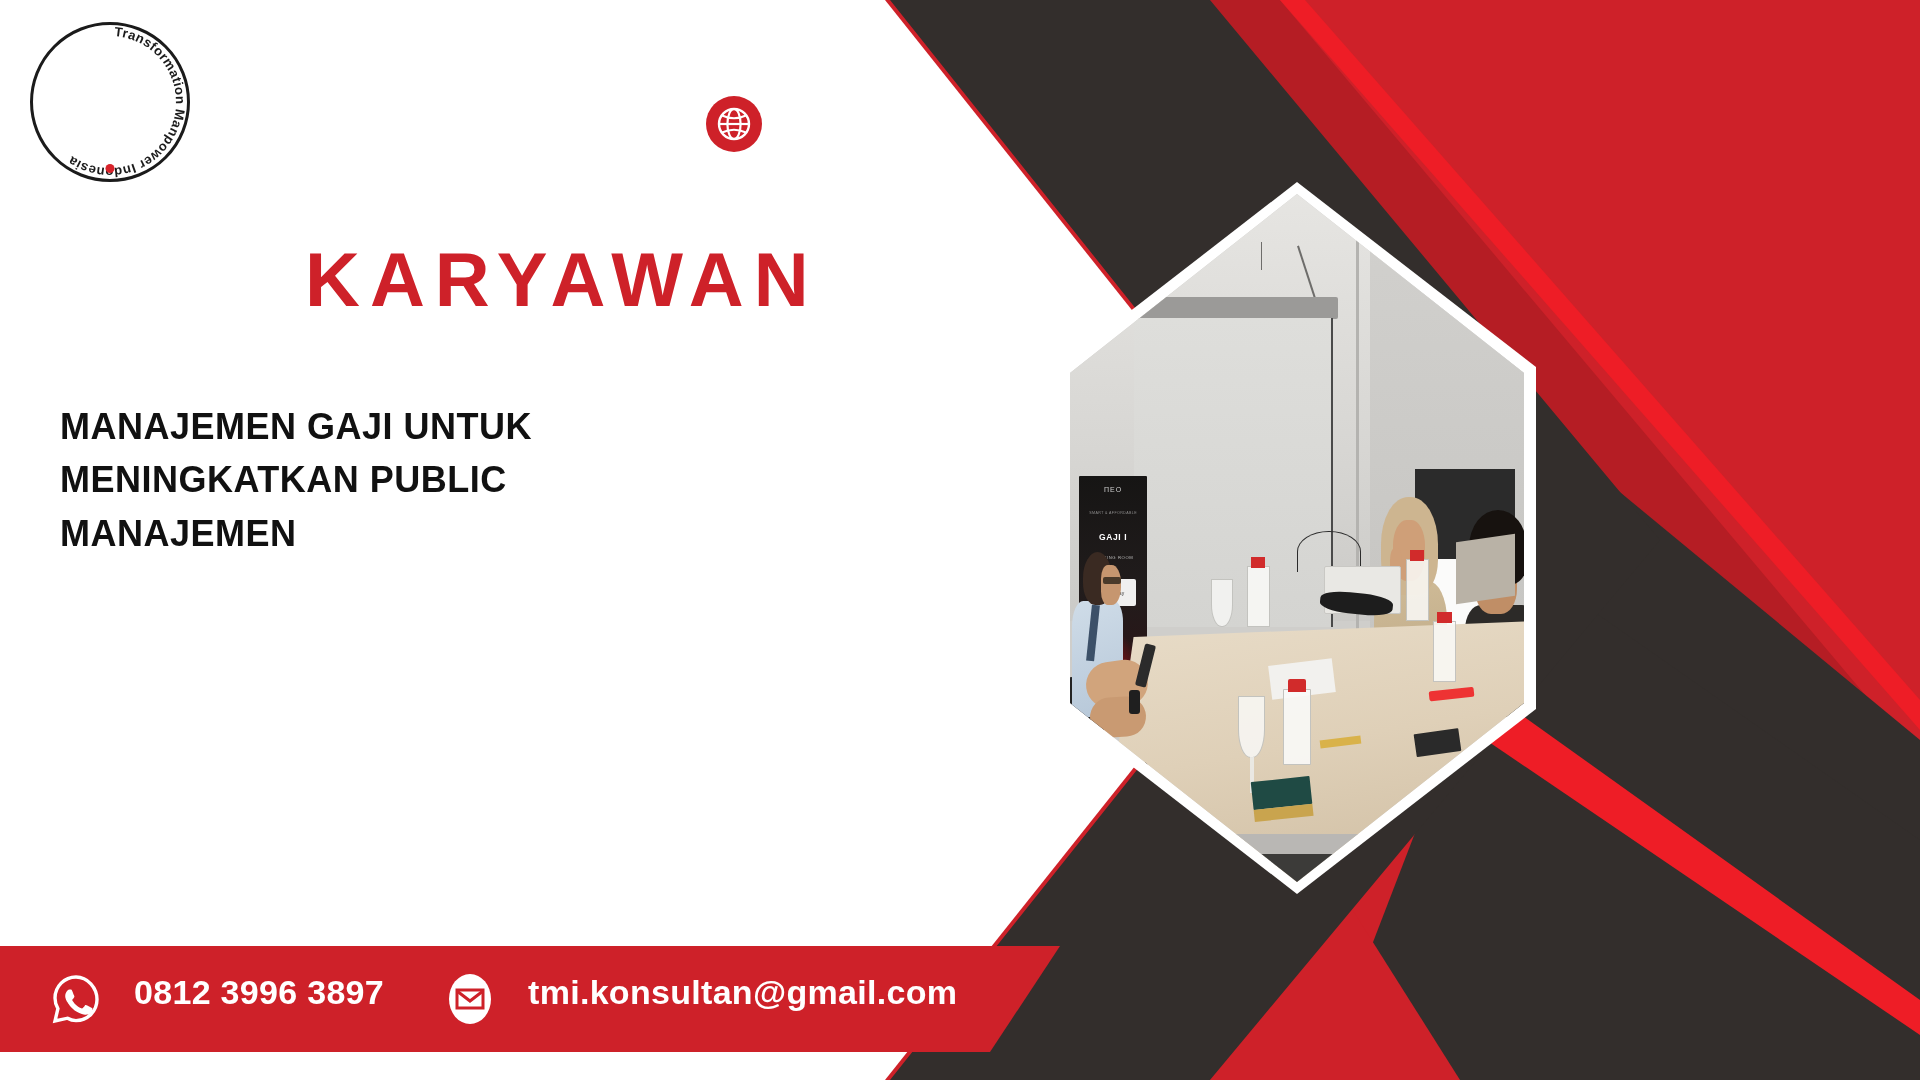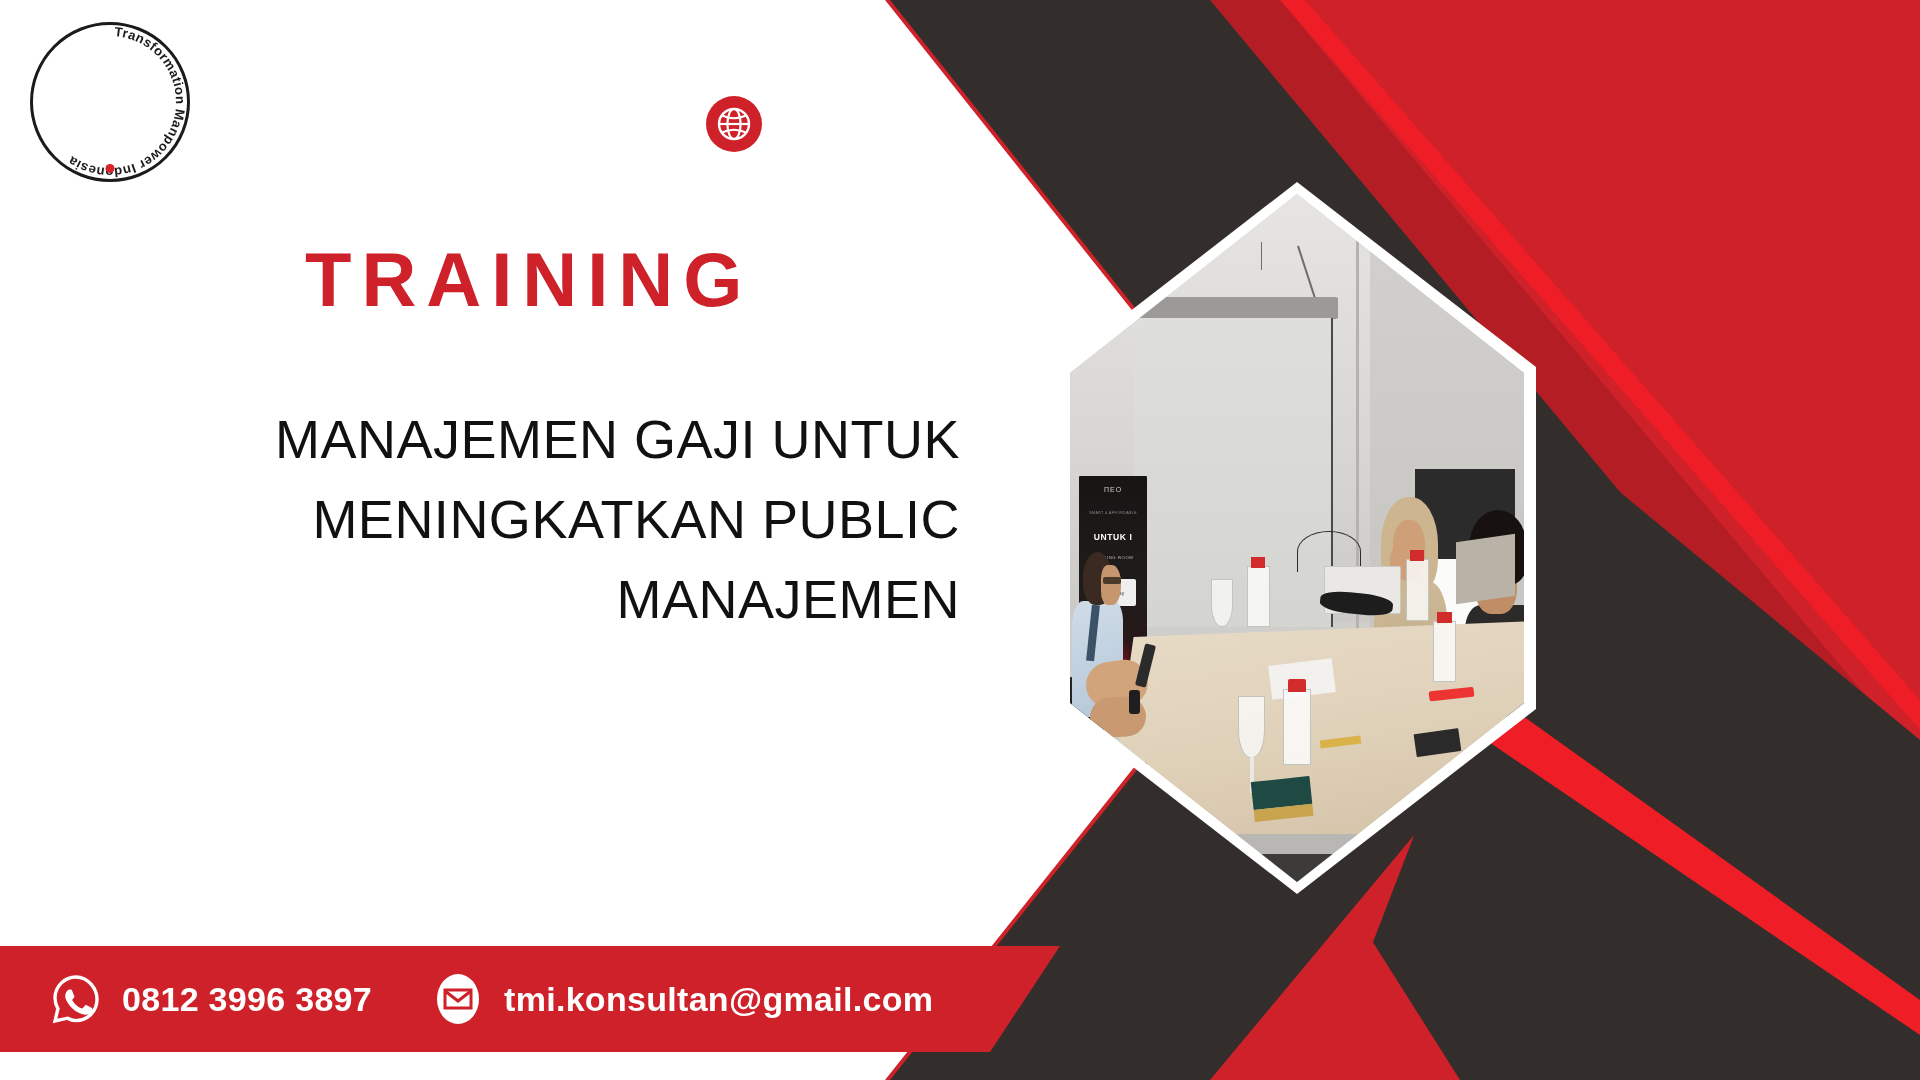--- a/index.html
+++ b/index.html
@@ -278,30 +278,30 @@
   .website { position:absolute; left:706px; top:96px; display:flex; align-items:center; gap:18px; }
   .globe-circle { width:56px; height:56px; border-radius:50%; background:#ce2129;
     position:relative; flex:none; }
   .globe-circle svg { position:absolute; left:11px; top:11px; }
   .website-text { font-size:36px; font-weight:700; color:#ce2129; letter-spacing:-.4px; }
 
   
   .training { position:absolute; left:305px; top:236px;
     font-size:76px; font-weight:700; color:#ce2129; letter-spacing:10px; }
   .main-title { position:absolute; left:60px; top:400px; width:900px;
-    text-align:right; color:#111;
+    text-align:left; color:#111;
     font-family:"Liberation Sans Narrow","Liberation Sans", sans-serif;
-    font-size:54px; font-weight:400; line-height:1.48; letter-spacing:.5px; }
+    font-size:36px; font-weight:700; line-height:1.48; letter-spacing:.5px; }
   .main-title div { white-space:nowrap; }
 
   
   .footer { position:absolute; left:0; bottom:28px; width:1060px; height:106px;
     background:#ce2129; clip-path:polygon(0 0, 1060px 0, 990px 106px, 0 106px);
     display:flex; align-items:center; }
-  .f-item { display:flex; align-items:center; gap:20px; }
+  .f-item { display:flex; gap:32px; }
   .f-item.phone { margin-left:50px; }
   .f-item.email { margin-left:60px; }
   .f-ico { width:52px; height:52px; flex:none; position:relative; }
   .f-text { color:#fff; font-size:34px; font-weight:700; letter-spacing:.3px;
     font-family:"Liberation Sans Narrow","Liberation Sans", sans-serif; }
 </style>
 </head>
 <body>
 
 <div class="poster">
@@ -330,21 +330,21 @@
       <div class="screen-wire-r"></div>
       <div class="screen-hook-l"></div>
       <div class="screen-hook-r"></div>
       <div class="screen-roller"></div>
       <div class="screen-body"></div>
 
 
       <div class="banner-stand">
         <div class="bs-neo">ΠΕΟ</div>
         <div class="bs-sub">SMART &amp; AFFORDABLE</div>
-        <div class="bs-regia">UNTUK I</div>
+        <div class="bs-regia">GAJI I</div>
         <div class="bs-room">MEETING ROOM</div>
         <div class="bs-cozy">Cozystay</div>
         <div class="bs-swoosh"></div>
       </div>
       <div class="bs-tray"></div>
       <div class="bs-legs-l"></div>
       <div class="bs-legs-r"></div>
 
       <div class="window-blind"></div>
       <div class="window-light"></div>
@@ -421,21 +421,21 @@
       <svg width="34" height="34" viewBox="0 0 34 34">
         <circle cx="17" cy="17" r="15" fill="none" stroke="#fff" stroke-width="2.4"></circle>
         <ellipse cx="17" cy="17" rx="6.6" ry="15" fill="none" stroke="#fff" stroke-width="2.2"></ellipse>
         <line x1="2" y1="17" x2="32" y2="17" stroke="#fff" stroke-width="2.2"></line>
         <path d="M5 8.5 Q17 14 29 8.5" fill="none" stroke="#fff" stroke-width="2"></path>
         <path d="M5 25.5 Q17 20 29 25.5" fill="none" stroke="#fff" stroke-width="2"></path>
       </svg>
     </span>
   </div>
 
-  <div class="training">TRAINING</div>
+  <div class="training">KARYAWAN</div>
 
   <div class="main-title">
     <div>MANAJEMEN GAJI UNTUK</div>
     <div>MENINGKATKAN PUBLIC</div>
     <div>MANAJEMEN</div>
   </div>
 
   <div class="footer">
     <div class="f-item phone">
       <span class="f-ico">

